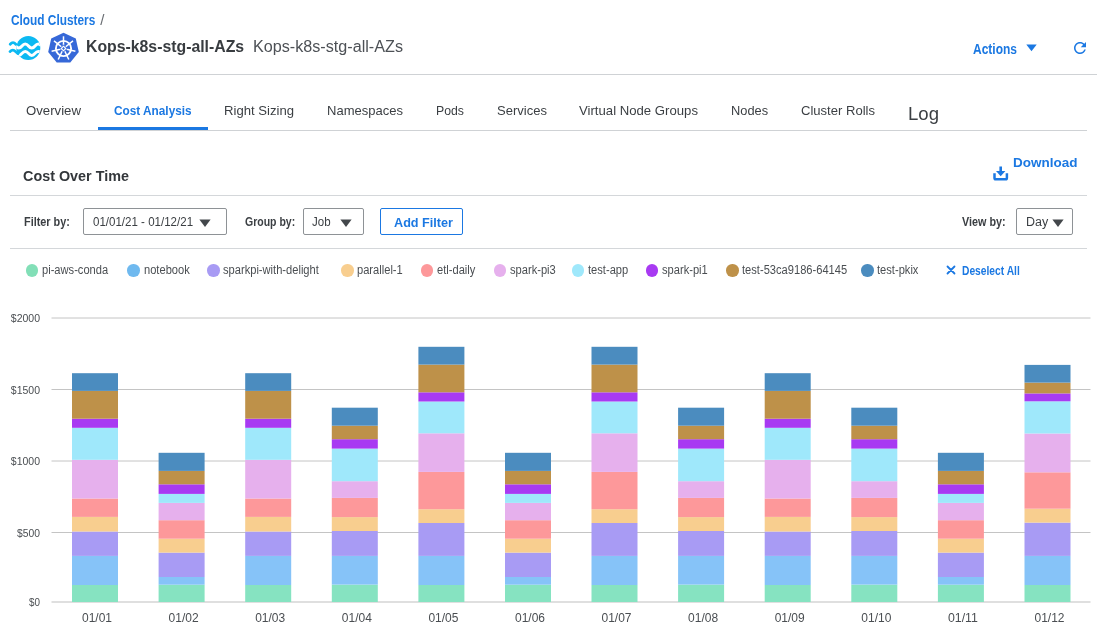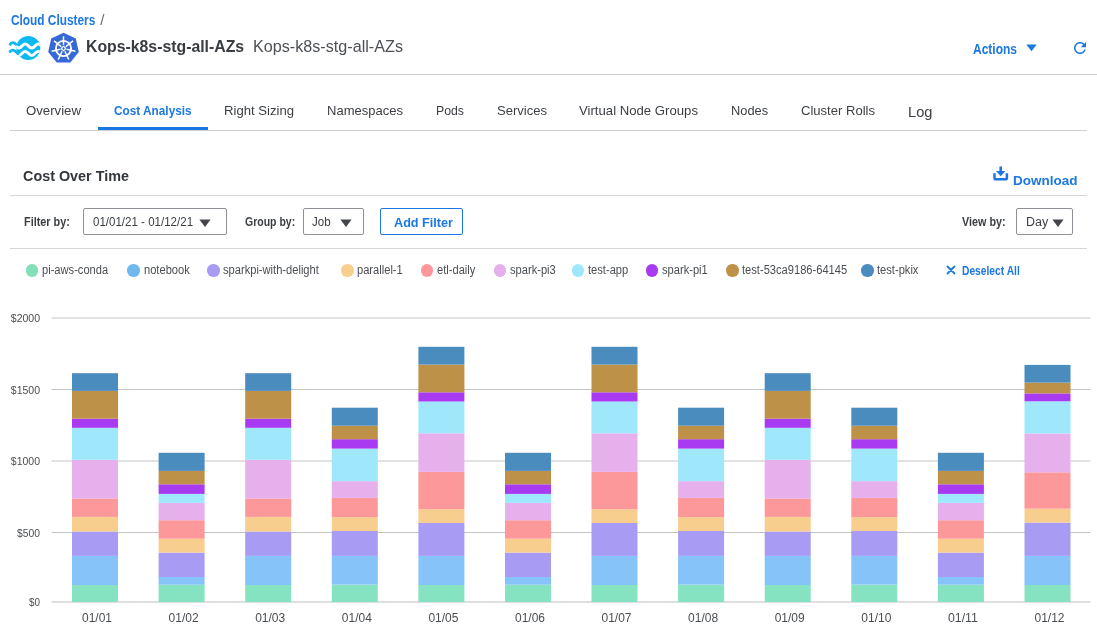--- a/index.html
+++ b/index.html
@@ -23,23 +23,23 @@
     <div class="abs" style="left:10px;top:248px;width:1077px;height:1px;background:#d4d7da;"></div>
     <div class="tx" style="left:26px;top:104px;font-size:13.5px;font-weight:400;color:#3b3f43;transform:scaleX(0.977);">Overview</div>
     <div class="tx" style="left:114.3px;top:104px;font-size:13.5px;font-weight:600;color:#1b78e2;transform:scaleX(0.874);">Cost Analysis</div>
     <div class="tx" style="left:224px;top:104px;font-size:13.5px;font-weight:400;color:#3b3f43;transform:scaleX(0.972);">Right Sizing</div>
     <div class="tx" style="left:327px;top:104px;font-size:13.5px;font-weight:400;color:#3b3f43;transform:scaleX(0.964);">Namespaces</div>
     <div class="tx" style="left:436px;top:104px;font-size:13.5px;font-weight:400;color:#3b3f43;transform:scaleX(0.909);">Pods</div>
     <div class="tx" style="left:497px;top:104px;font-size:13.5px;font-weight:400;color:#3b3f43;transform:scaleX(0.965);">Services</div>
     <div class="tx" style="left:579px;top:104px;font-size:13.5px;font-weight:400;color:#3b3f43;transform:scaleX(0.975);">Virtual Node Groups</div>
     <div class="tx" style="left:731px;top:104px;font-size:13.5px;font-weight:400;color:#3b3f43;transform:scaleX(0.949);">Nodes</div>
     <div class="tx" style="left:801px;top:104px;font-size:13.5px;font-weight:400;color:#3b3f43;transform:scaleX(0.967);">Cluster Rolls</div>
-    <div class="tx" style="left:908px;top:104px;font-size:15px;font-weight:400;color:#3b3f43;transform:scaleX(0.978);">Log</div>
+    <div class="tx" style="left:908px;top:104px;font-size:19px;font-weight:400;color:#3b3f43;transform:scaleX(0.978);">Log</div>
     <div class="tx" style="left:22.9px;top:167.5px;font-size:15.5px;font-weight:700;color:#33373b;transform:scaleX(0.927);">Cost Over Time</div>
-    <div class="tx" style="left:1013px;top:174px;font-size:13.5px;font-weight:700;color:#1b78e2;transform:scaleX(1);">Download</div>
+    <div class="tx" style="left:1013px;top:156px;font-size:13.5px;font-weight:700;color:#1b78e2;transform:scaleX(1);">Download</div>
     <div class="tx" style="left:24.2px;top:215.5px;font-size:12.5px;font-weight:700;color:#3b3f43;transform:scaleX(0.87);">Filter by:</div>
     <div class="abs" style="left:83.3px;top:208.3px;width:143.5px;height:26.5px;border:1px solid #8e9296;border-radius:2px;"></div>
     <div class="tx" style="left:93px;top:215.8px;font-size:12.5px;font-weight:400;color:#3b3f43;transform:scaleX(0.923);">01/01/21 - 01/12/21</div>
     <div class="tx" style="left:245.3px;top:215.5px;font-size:12.5px;font-weight:700;color:#3b3f43;transform:scaleX(0.84);">Group by:</div>
     <div class="abs" style="left:303.4px;top:208.3px;width:60.4px;height:26.5px;border:1px solid #8e9296;border-radius:2px;"></div>
     <div class="tx" style="left:312px;top:215.8px;font-size:12.5px;font-weight:400;color:#3b3f43;transform:scaleX(0.92);">Job</div>
     <div class="abs" style="left:380px;top:208px;width:82.5px;height:27px;border:1px solid #1b78e2;border-radius:2px;"></div>
     <div class="tx" style="left:393.5px;top:216px;font-size:13.5px;font-weight:700;color:#1b78e2;transform:scaleX(0.937);">Add Filter</div>
     <div class="tx" style="left:962px;top:215.5px;font-size:12.5px;font-weight:700;color:#3b3f43;transform:scaleX(0.863);">View by:</div>
     <div class="abs" style="left:1015.8px;top:208.3px;width:57.1px;height:26.5px;border:1px solid #8e9296;border-radius:2px;"></div>

